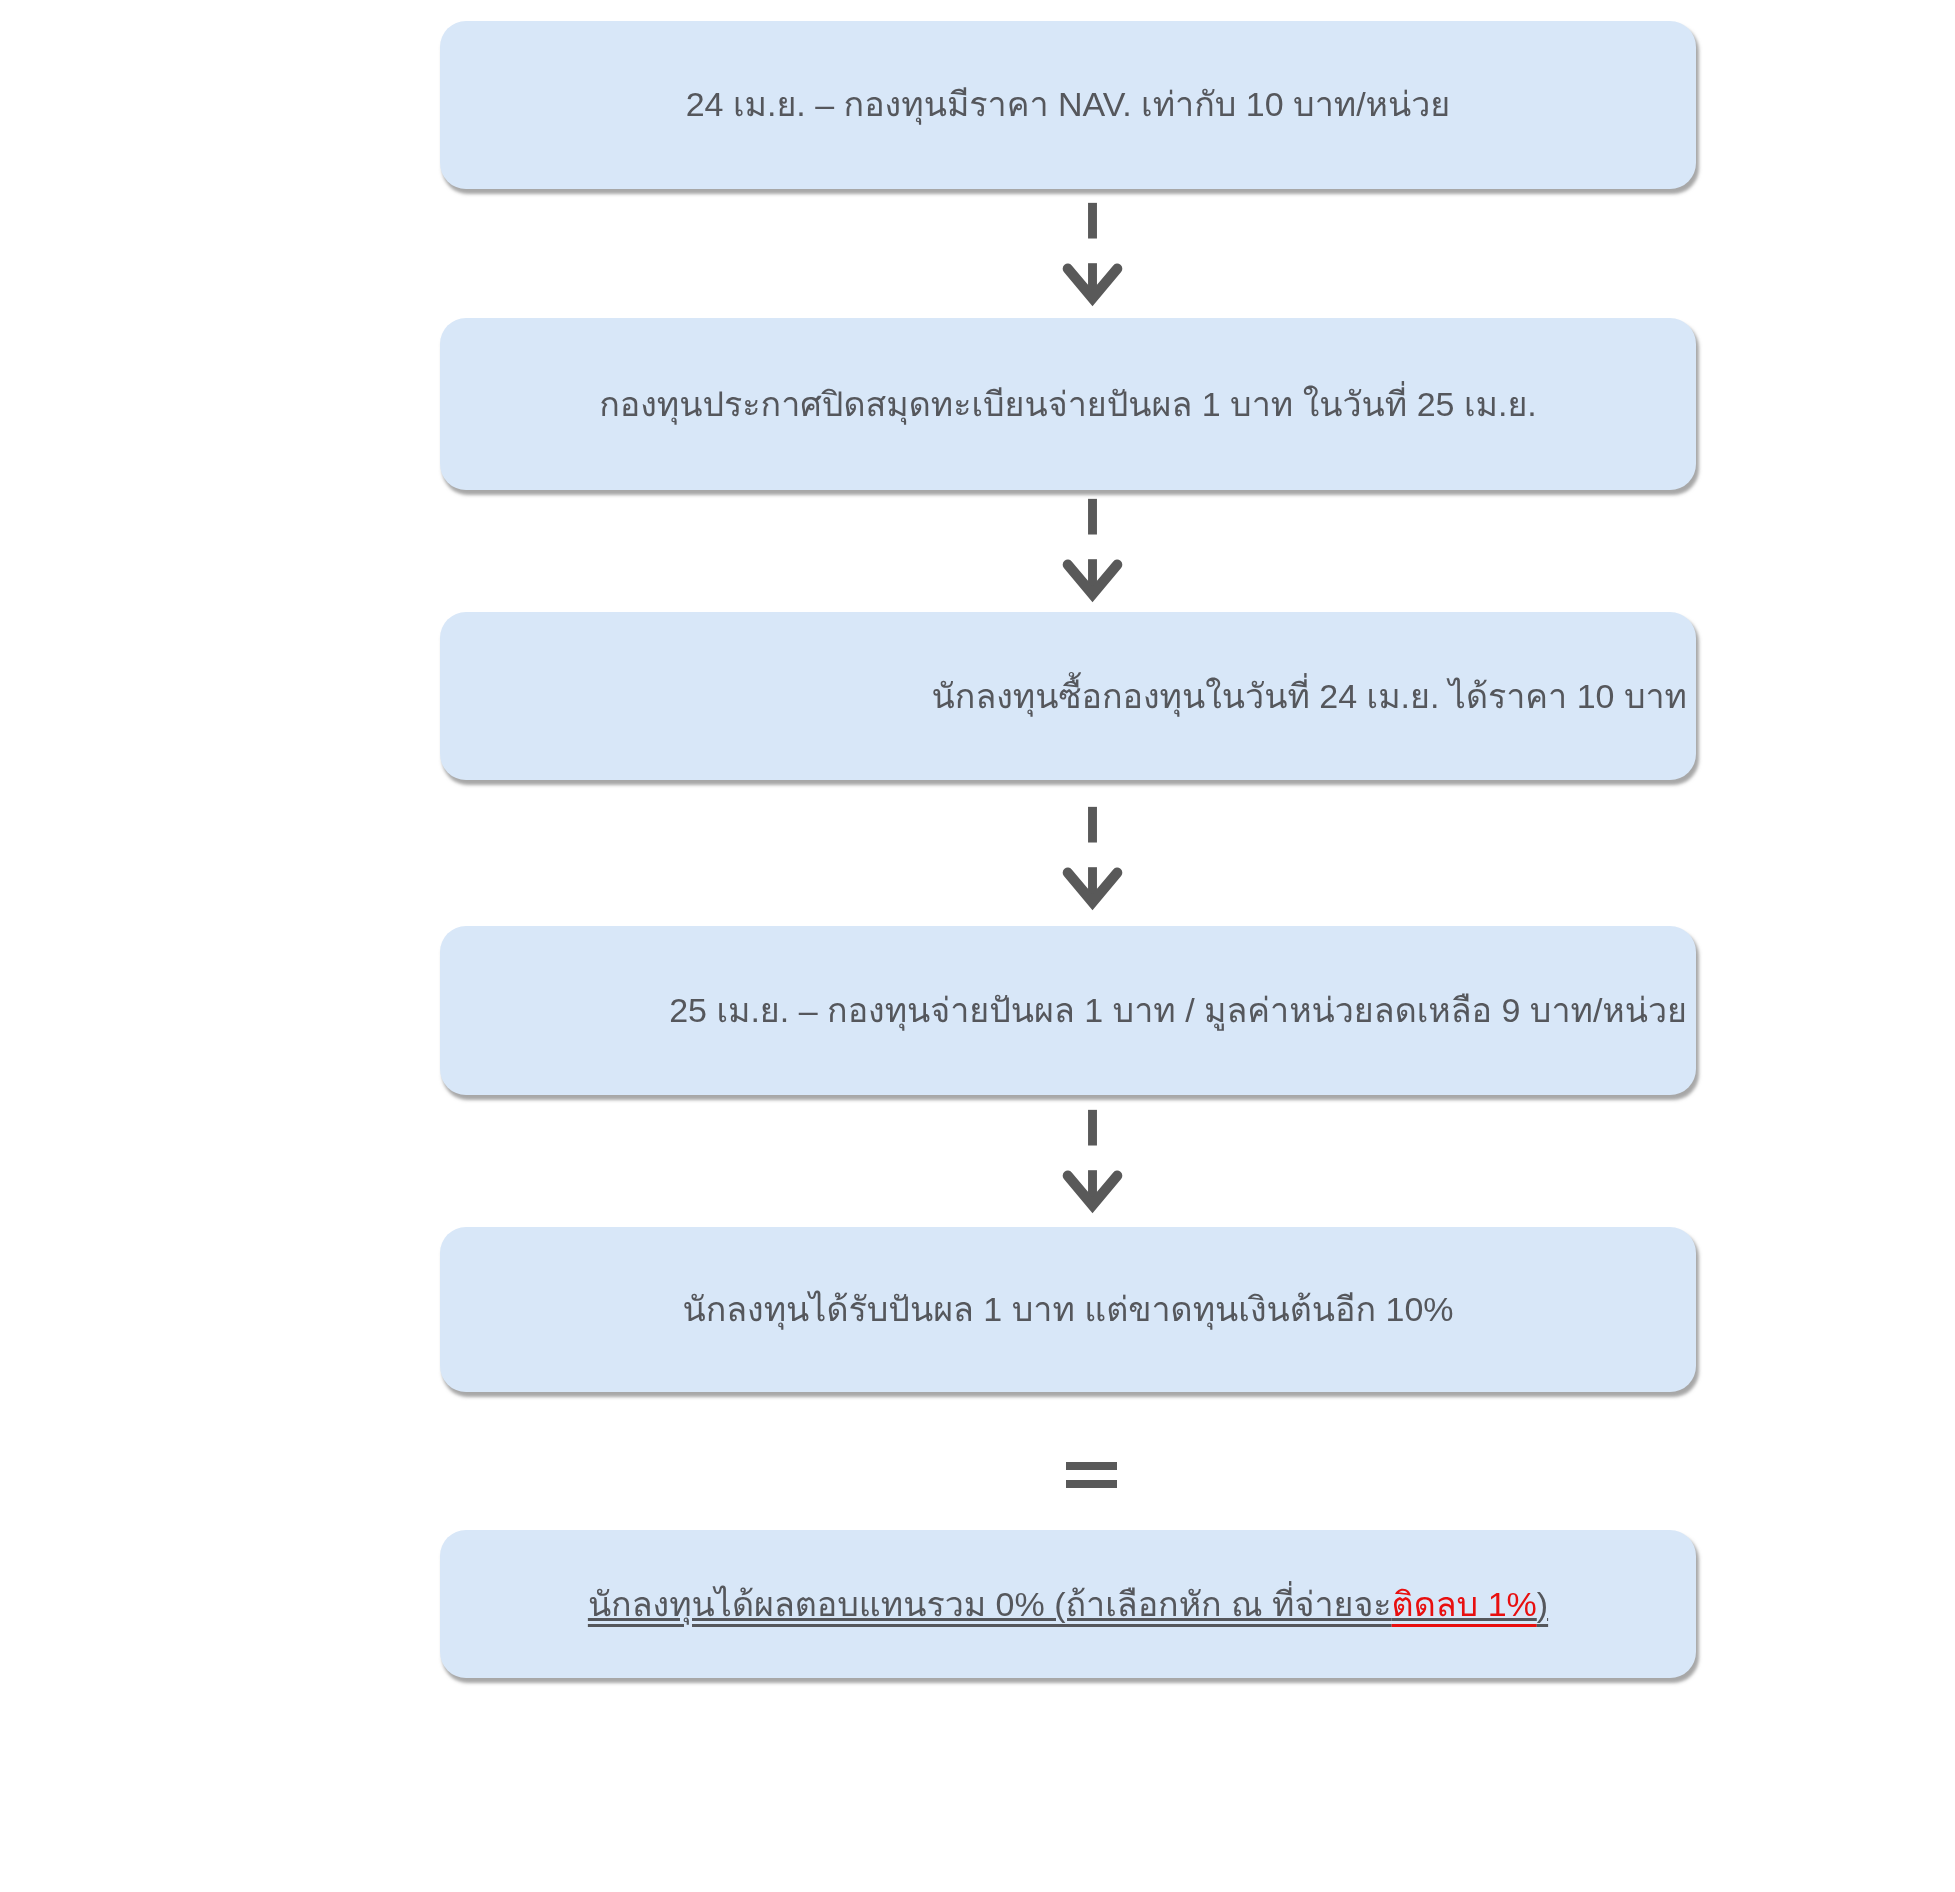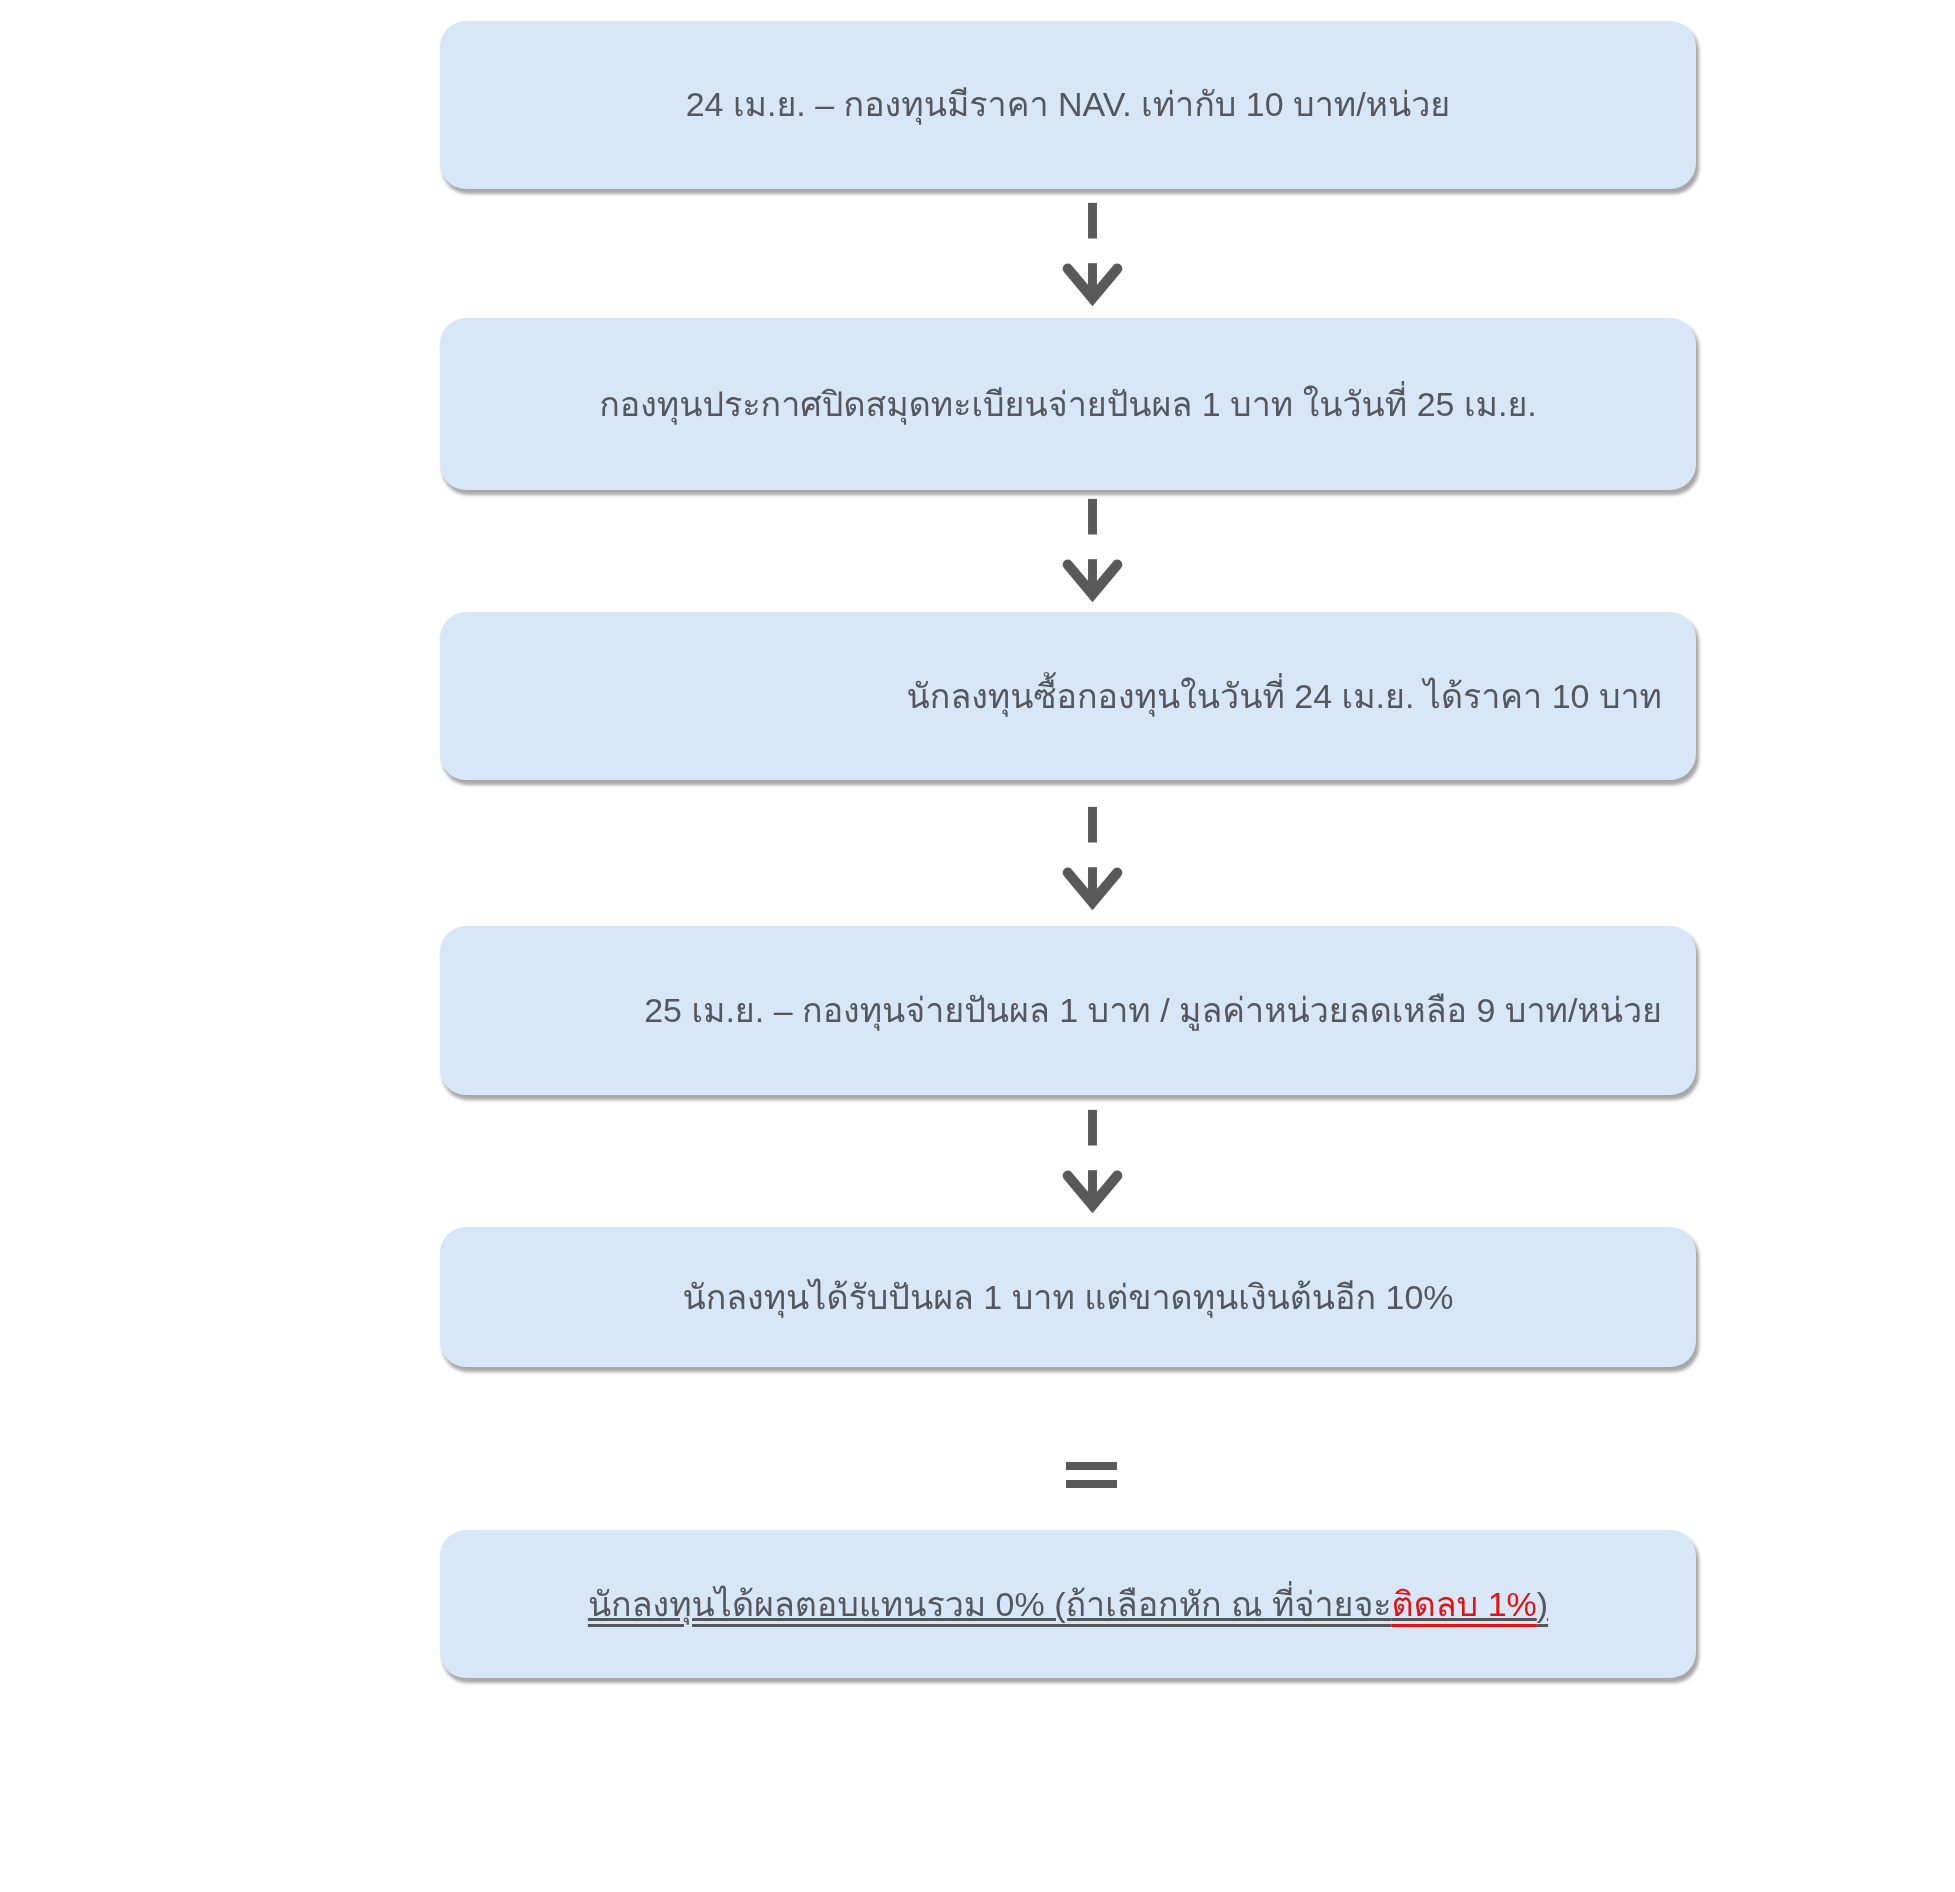--- a/index.html
+++ b/index.html
@@ -22,27 +22,27 @@
     left:440px;width:1256px;
     background:var(--box-fill);
     border-radius:26px;
     box-shadow:2.1px 4.1px 3.4px rgba(95,95,95,0.55);
     display:flex;align-items:center;justify-content:center;
     color:var(--text);
     font-size:34px;
     line-height:1.25;
     text-align:center;
     white-space:nowrap;
-    padding:0 34px;
+    padding:0 9px;
   }
   .b1{top:20.6px;height:168px;}
   .b2{top:318px;height:172px;align-items:center;}
   .b3{top:612px;height:168px;justify-content:flex-end;}
   .b4{top:926px;height:169px;justify-content:flex-end;}
-  .b5{top:1227px;height:140px;}
+  .b5{top:1227px;height:165px;}
   .b6{top:1530px;height:148px;text-decoration:underline;}
   .arrow{
     position:absolute;
     left:1051px;
     width:83px;height:120px;
   }
   .a1{top:196px;}
   .a2{top:492px;}
   .a3{top:800px;}
   .a4{top:1103px;}

